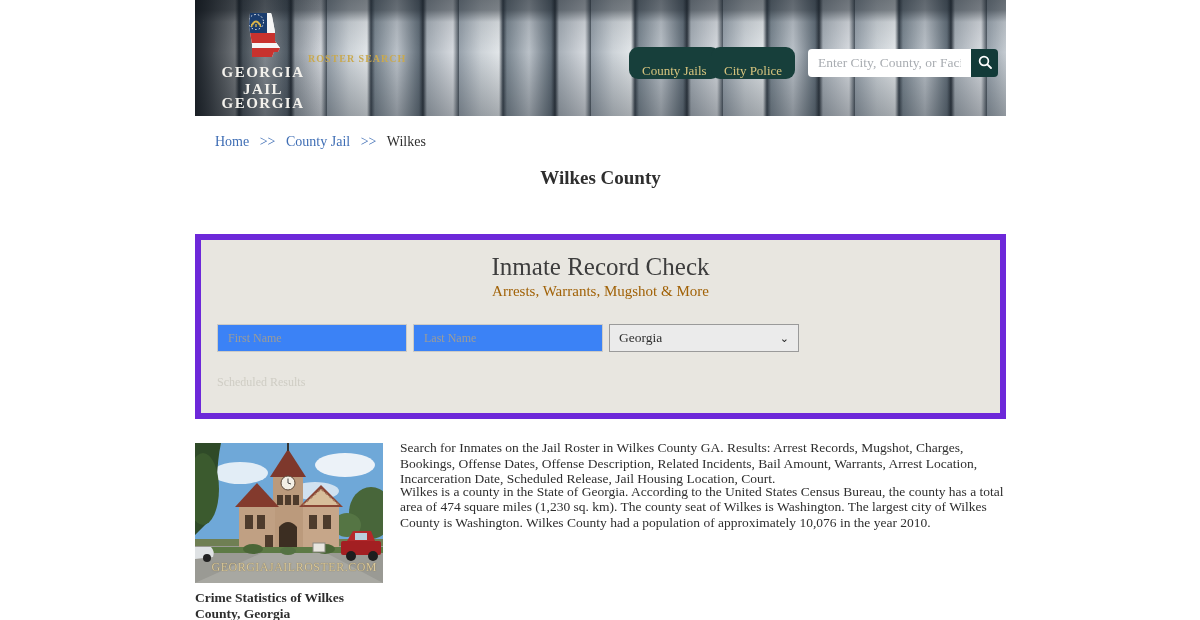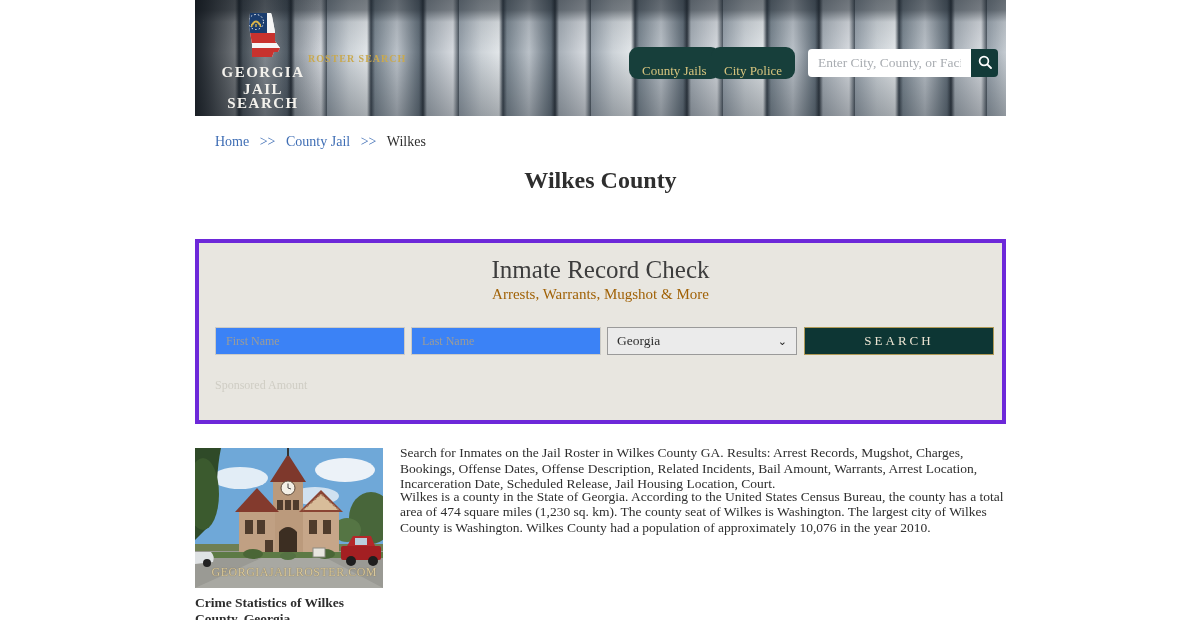--- a/index.html
+++ b/index.html
@@ -35,24 +35,24 @@
                       padding:0 10px; font-family:inherit; font-size:13.5px; color:#333; outline:none; }
   .hdr-search input::placeholder { color:#a9adb2; }
   .hdr-search .go { width:27px; height:28px; background:#123a38; border:none; border-radius:0 4px 4px 0;
                     display:flex; align-items:center; justify-content:center; cursor:pointer; }
 
   
   .breadcrumb { padding:18px 0 0 20px; font-size:14px; color:#3f6eb5; }
   .breadcrumb a { color:#3f6eb5; text-decoration:none; margin-right:7px; cursor:pointer; }
   .breadcrumb .sep { margin-right:7px; color:#3f6eb5; }
   .breadcrumb .current { color:#2f2f2f; }
-  .page-title { text-align:center; font-size:24px; font-weight:bold; color:#2e2e2e; margin-top:17px; }
-
-  
-  .record-box { margin-top:45px; height:185px; background:#e8e6e0; border:4px solid #6d28d9; position:relative; }
+  .page-title { text-align:center; font-size:19px; font-weight:bold; color:#2e2e2e; margin-top:17px; }
+
+  
+  .record-box { margin-top:45px; height:185px; background:#e8e6e0; border:6px solid #6d28d9; position:relative; }
   .rc-title { text-align:center; padding-top:13px; font-size:25px; color:#3d3d3d; }
   .rc-sub { text-align:center; font-size:15px; color:#a16207; margin-top:2px; }
   .rc-form { position:absolute; left:16px; top:84px; width:779px; display:flex; }
   .rc-form input { width:190px; height:28px; background:#3b82f6; border:1px solid #cccbc6;
                    padding:0 10px; font-family:inherit; font-size:12px; color:#333; outline:none; }
   .rc-form input::placeholder { color:#9c9c98; }
   .rc-form .gap { width:6px; }
   .state-select { width:190px; height:28px; background:#ebebeb; border:1px solid #9a9a9a;
                   display:flex; align-items:center; padding:0 9px; font-size:13.5px; color:#2f2f2f;
                   cursor:pointer; justify-content:space-between; }
@@ -98,21 +98,21 @@
               <rect x="10.3" y="12" width="1.4" height="3" fill="#d8b34a"></rect>
               <rect x="14.6" y="12" width="1.4" height="3" fill="#d8b34a"></rect>
               <rect x="22" y="0" width="14" height="21" fill="#f6f6f6"></rect>
               <rect x="0" y="21" width="36" height="10" fill="#c8322e"></rect>
               <rect x="0" y="31" width="36" height="5" fill="#f6f6f6"></rect>
               <rect x="0" y="36" width="36" height="10" fill="#c8322e"></rect>
             </g>
           </svg>
         </span>
         <div class="logo-text">GEORGIA</div>
-        <div class="logo-text">JAIL SEARCH</div>
+        <div class="logo-text">JAIL GEORGIA</div>
       </div>
 
       <div class="roster-search">ROSTER SEARCH</div>
 
       <button class="nav-btn jails">County Jails</button>
       <button class="nav-btn police">City Police</button>
 
       <div class="hdr-search">
         <input type="text" placeholder="Enter City, County, or Facility" style="">
         <button class="go">
@@ -142,23 +142,22 @@
       <div class="rc-form">
         <input type="text" placeholder="First Name" style="">
         <span class="gap"></span>
         <input type="text" placeholder="Last Name" style="">
         <span class="gap"></span>
         <div class="state-select">
           <span>Georgia</span>
           <span class="chev">⌄</span>
         </div>
         <span class="gap" style="width:7px;"></span>
-        <button class="search-btn">SEARCH</button>
-      </div>
-      <div class="sponsored">Sponsored Amount</div>
+      </div>
+      <div class="sponsored">Scheduled Results</div>
     </div>
 
     <div class="content">
       <div class="photo-wrap">
         <div class="photo">
           <svg width="188" height="140" viewBox="0 0 188 140">
 
             <rect width="188" height="100" fill="#6fa8d8"></rect>
             <ellipse cx="45" cy="30" rx="28" ry="11" fill="#eef4f9" opacity=".9"></ellipse>
             <ellipse cx="150" cy="22" rx="30" ry="12" fill="#f2f6fa" opacity=".95"></ellipse>

